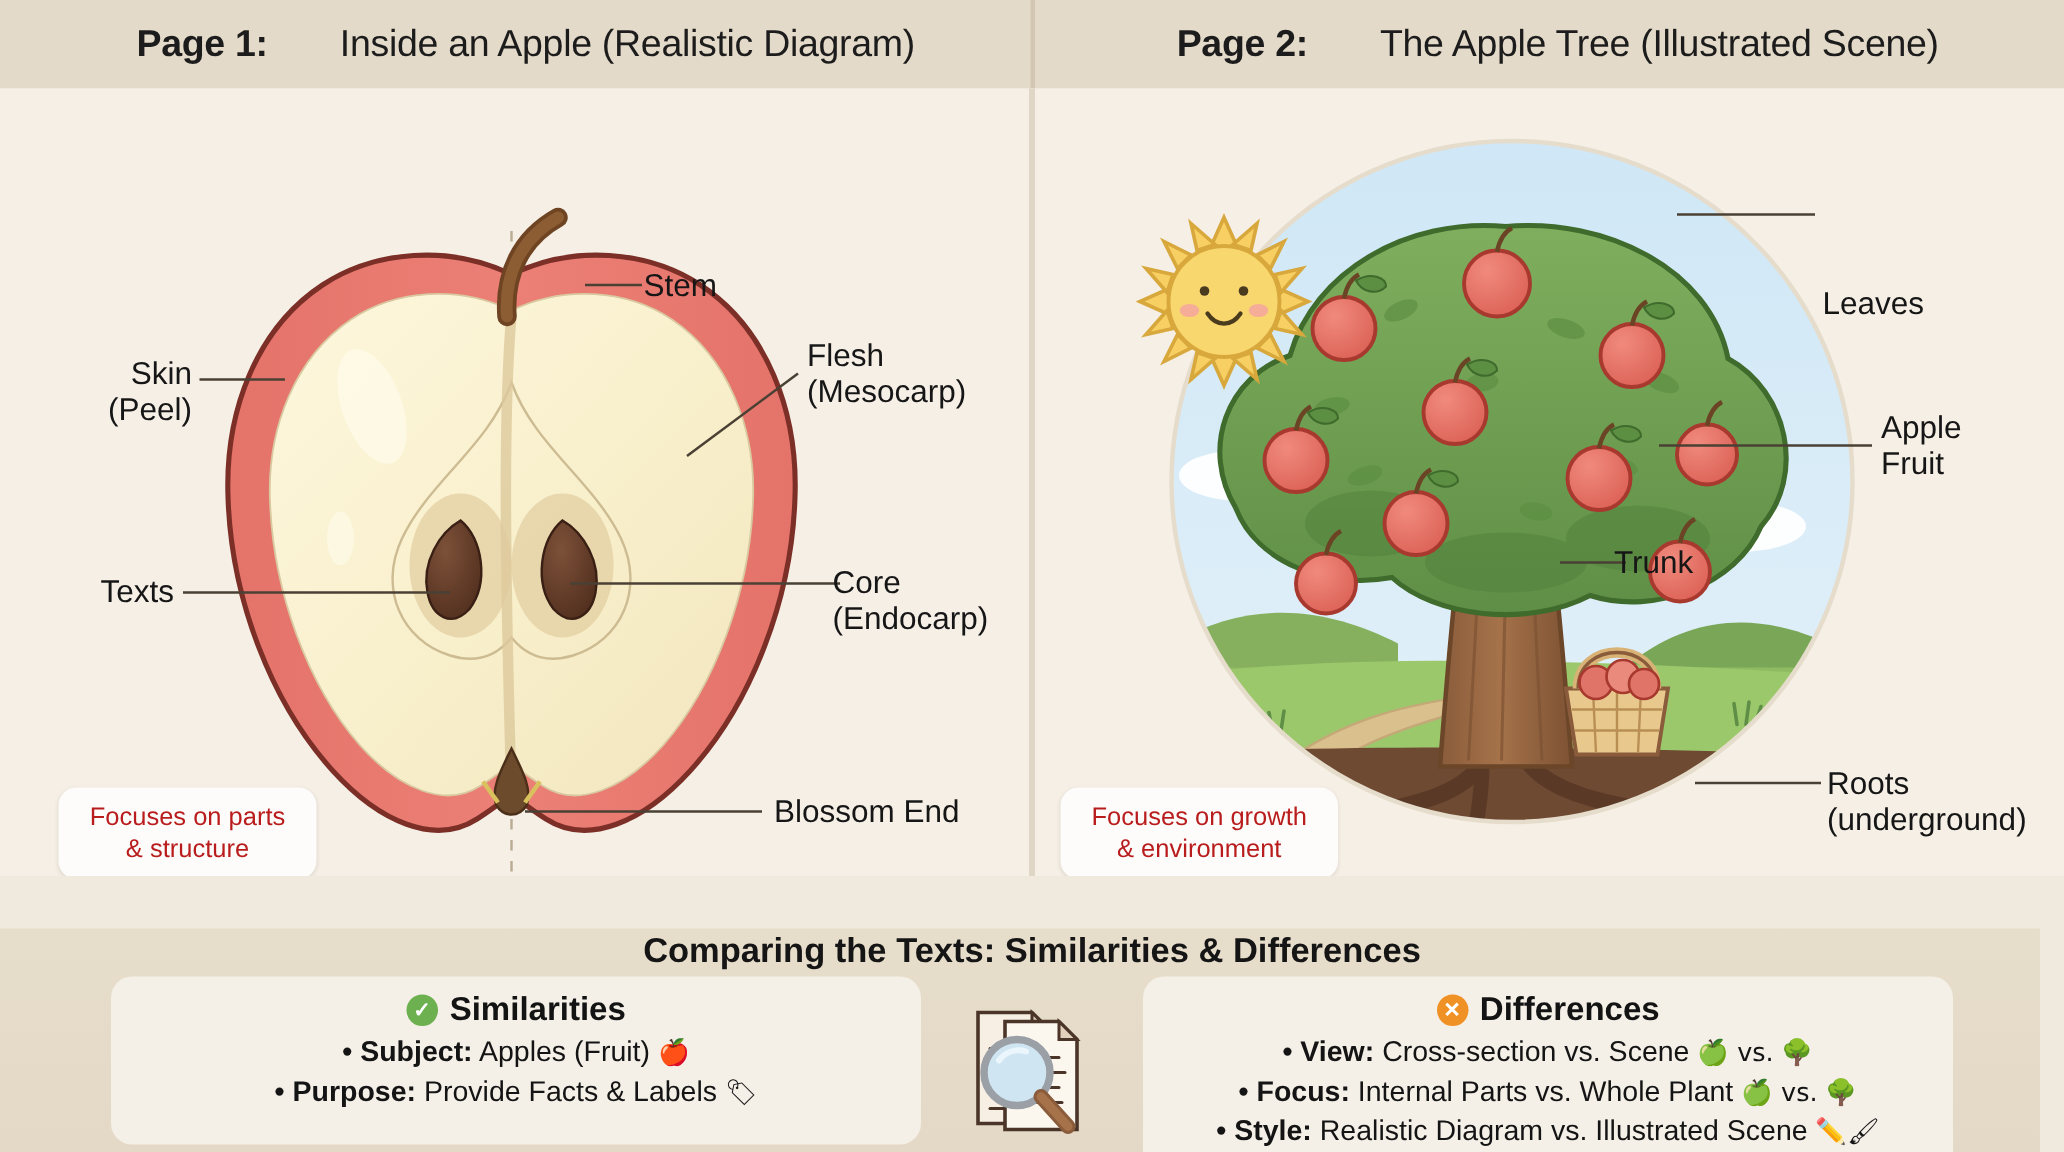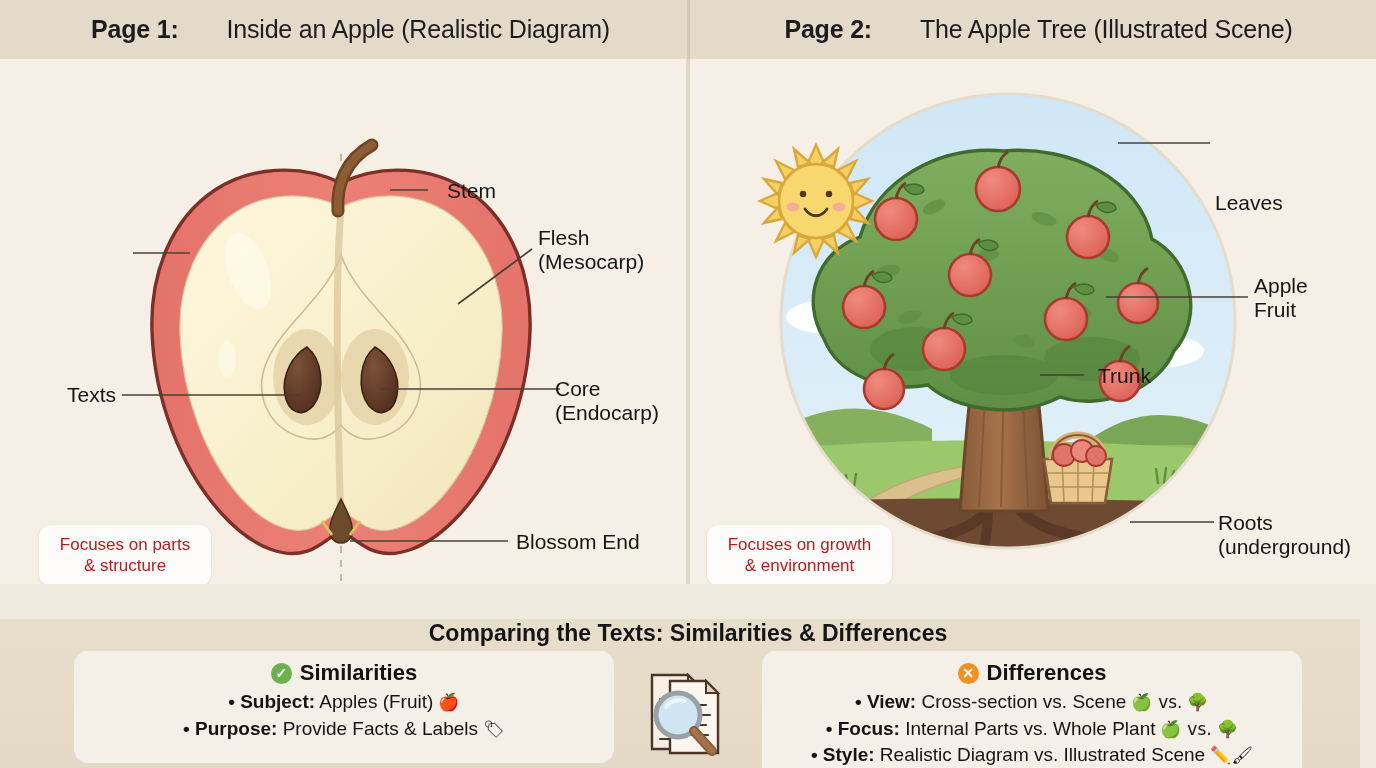--- a/index.html
+++ b/index.html
@@ -200,21 +200,23 @@
         <ellipse cx="227" cy="300" rx="9" ry="18" fill="#fffdf0" opacity="0.5"></ellipse>
 
         <line x1="390" y1="131" x2="428" y2="131" stroke="#4a4034" stroke-width="1.7"></line>
         <line x1="133" y1="194" x2="190" y2="194" stroke="#4a4034" stroke-width="1.7"></line>
         <line x1="458" y1="245" x2="532" y2="190" stroke="#4a4034" stroke-width="1.7"></line>
         <line x1="122" y1="336" x2="300" y2="336" stroke="#4a4034" stroke-width="1.7"></line>
         <line x1="380" y1="330" x2="560" y2="330" stroke="#4a4034" stroke-width="1.7"></line>
         <line x1="350" y1="482" x2="508" y2="482" stroke="#4a4034" stroke-width="1.7"></line>
       </svg>
 
-      <div class="lbl left" style="left:447px; top:120px;text-align:center;">Stem</div>
+      <div class="lbl left" style="left:429px; top:120px;text-align:center;">Stem</div>
+      <div class="lbl right" style="left:0px; top:179px; width:128px;">Skin
+(Peel)</div>
       <div class="lbl left" style="left:538px; top:167px;">Flesh
 (Mesocarp)</div>
       <div class="lbl right" style="left:0px; top:324px; width:116px;">Texts</div>
       <div class="lbl left" style="left:555px; top:318px;">Core
 (Endocarp)</div>
       <div class="lbl left" style="left:516px; top:471px;">Blossom End</div>
 
       <div class="badge" style="left:39px; top:466px; width:172px; white-space:pre-line;">Focuses on parts
 &amp; structure</div>
     </div>
@@ -418,21 +420,21 @@
 
         <line x1="430" y1="84" x2="522" y2="84" stroke="#4a4034" stroke-width="1.7"></line>
         <line x1="418" y1="238" x2="560" y2="238" stroke="#4a4034" stroke-width="1.7"></line>
         <line x1="352" y1="316" x2="396" y2="316" stroke="#4a4034" stroke-width="1.7"></line>
         <line x1="442" y1="463" x2="526" y2="463" stroke="#4a4034" stroke-width="1.7"></line>
       </svg>
 
       <div class="lbl left" style="left:527px; top:132px;">Leaves</div>
       <div class="lbl left" style="left:566px; top:215px;">Apple
 Fruit</div>
-      <div class="lbl left" style="left:410px; top:305px;">Trunk</div>
+      <div class="lbl left" style="left:388px; top:305px;">Trunk</div>
       <div class="lbl left" style="left:530px; top:452px;">Roots
 (underground)</div>
 
       <div class="badge" style="left:19px; top:466px; width:185px; white-space:pre-line;">Focuses on growth
 &amp; environment</div>
     </div>
   </div>
   <div class="pane-divider"></div>
 
   <div class="compare">

